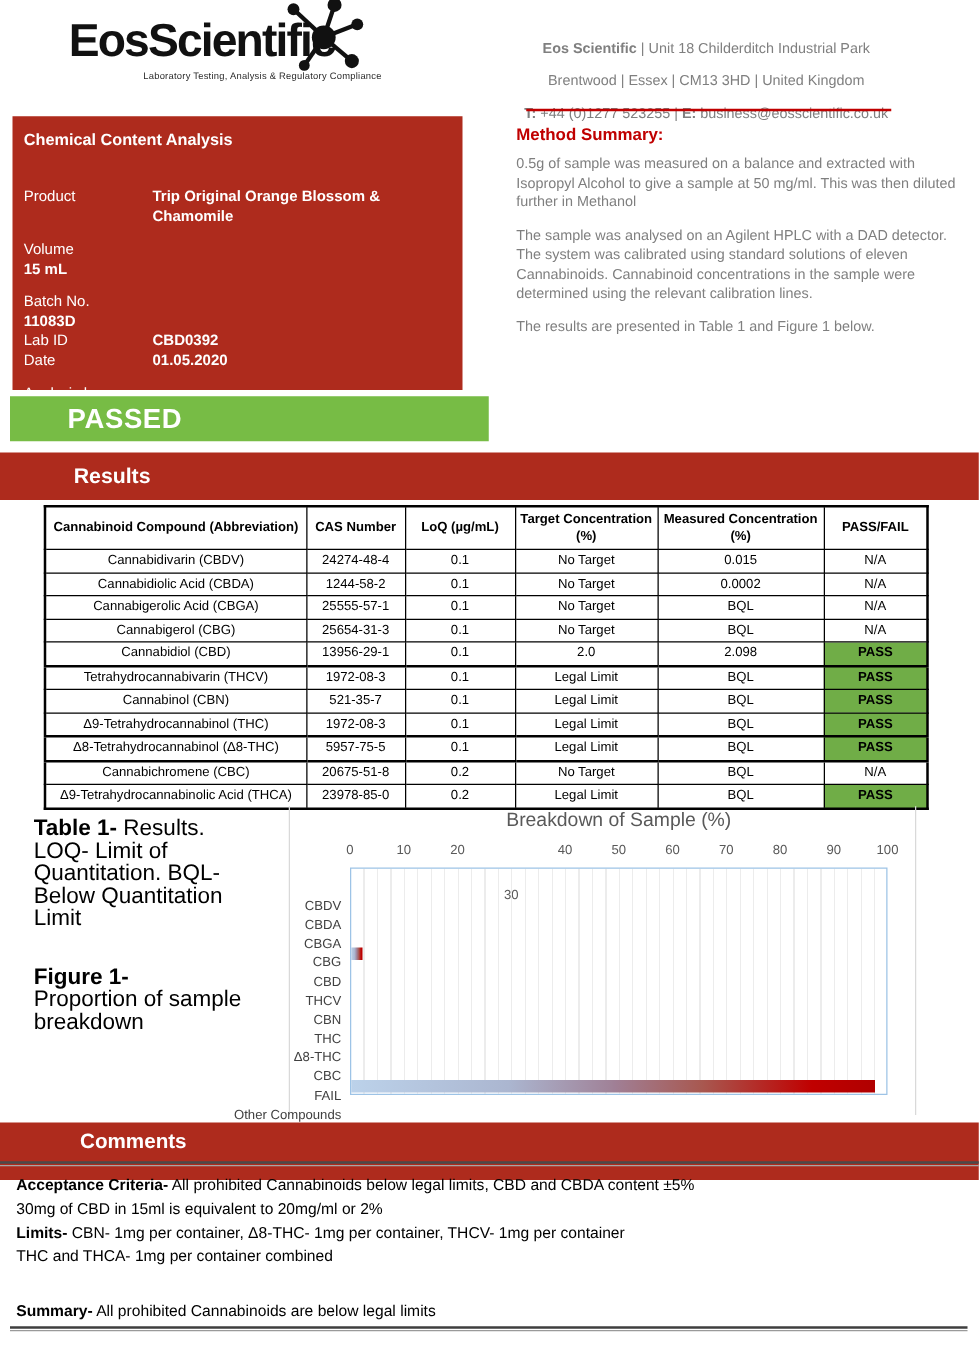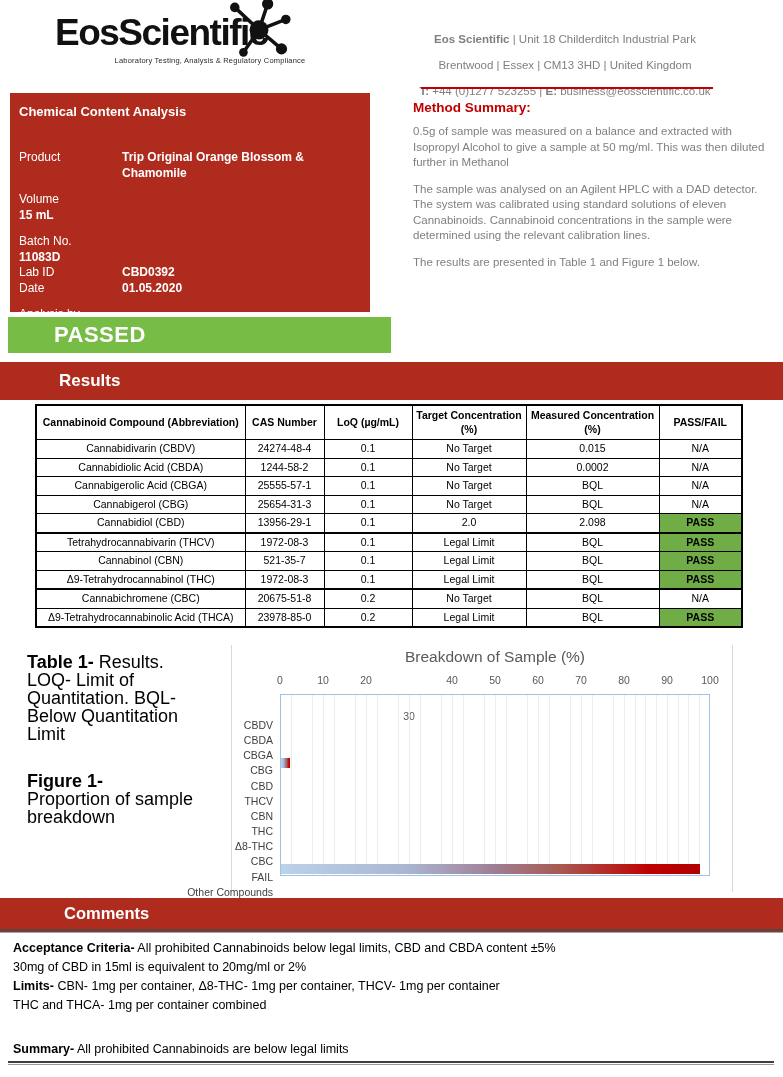--- a/index.html
+++ b/index.html
@@ -31,21 +31,21 @@
   .group-start { margin-top:11px;flex-direction:column; }
 
   
   .method-block { position:absolute; left:413px; top:100px; width:364px; }
   .method-title { color:#c00000; font-weight:bold; font-size:13.5px; margin-bottom:9px; }
   .method-p { color:#7f7f7f; font-size:11.5px; line-height:15.5px; margin-bottom:11px; }
 
   
   .passed-banner { position:absolute; left:8px; top:317px; width:383px; height:36px; background:#77bc45; color:#fff; font-size:22px; font-weight:bold; letter-spacing:.5px; line-height:36px; padding-left:46px; }
   .results-banner { position:absolute; left:0; top:362px; width:783px; height:38px; background:#ae2b1d; color:#fff; font-size:17px; font-weight:bold; line-height:38px; padding-left:59px; }
-  .comments-banner { position:absolute; left:0; top:898px; width:783px; height:35px; background:#ae2b1d; color:#fff; font-size:16.5px; font-weight:bold; line-height:30px; padding-left:64px; }
+  .comments-banner { position:absolute; left:0; top:898px; width:783px; height:46px; background:#ae2b1d; color:#fff; font-size:16.5px; font-weight:bold; line-height:30px; padding-left:64px; }
   .comments-rule { position:absolute; left:0; top:929px; width:783px; height:4px; border-top:2px solid #4a4a4a; border-bottom:1px solid #a6a6a6; }
 
   
   .results-table { position:absolute; left:35px; top:404px; border-collapse:collapse; table-layout:fixed; }
   .results-table th, .results-table td { border:1px solid #000; text-align:center; font-size:10.5px; line-height:13.5px; padding:2px 2px; vertical-align:middle; }
   .results-table { border:2px solid #000; }
   .results-table th { font-weight:bold; padding:3px 2px; }
   .results-table tr.thick-bottom td { border-bottom-width:2.5px; }
   .results-table td.pass-cell { background:#70ad47; font-weight:bold; }
 
@@ -228,20 +228,28 @@
         <td class="pass-cell">PASS</td>
       </tr>
       <tr class="thick-bottom">
         <td>Δ9-Tetrahydrocannabinol (THC)</td>
         <td>1972-08-3</td>
         <td>0.1</td>
         <td>Legal Limit</td>
         <td>BQL</td>
         <td class="pass-cell">PASS</td>
       </tr>
+      <tr class="thick-bottom">
+        <td>Δ8-Tetrahydrocannabinol (Δ8-THC)</td>
+        <td>5957-75-5</td>
+        <td>0.1</td>
+        <td>Legal Limit</td>
+        <td>BQL</td>
+        <td class="pass-cell">PASS</td>
+      </tr>
       <tr>
         <td>Cannabichromene (CBC)</td>
         <td>20675-51-8</td>
         <td>0.2</td>
         <td>No Target</td>
         <td>BQL</td>
         <td>N/A</td>
       </tr>
       <tr>
         <td>Δ9-Tetrahydrocannabinolic Acid (THCA)</td>

